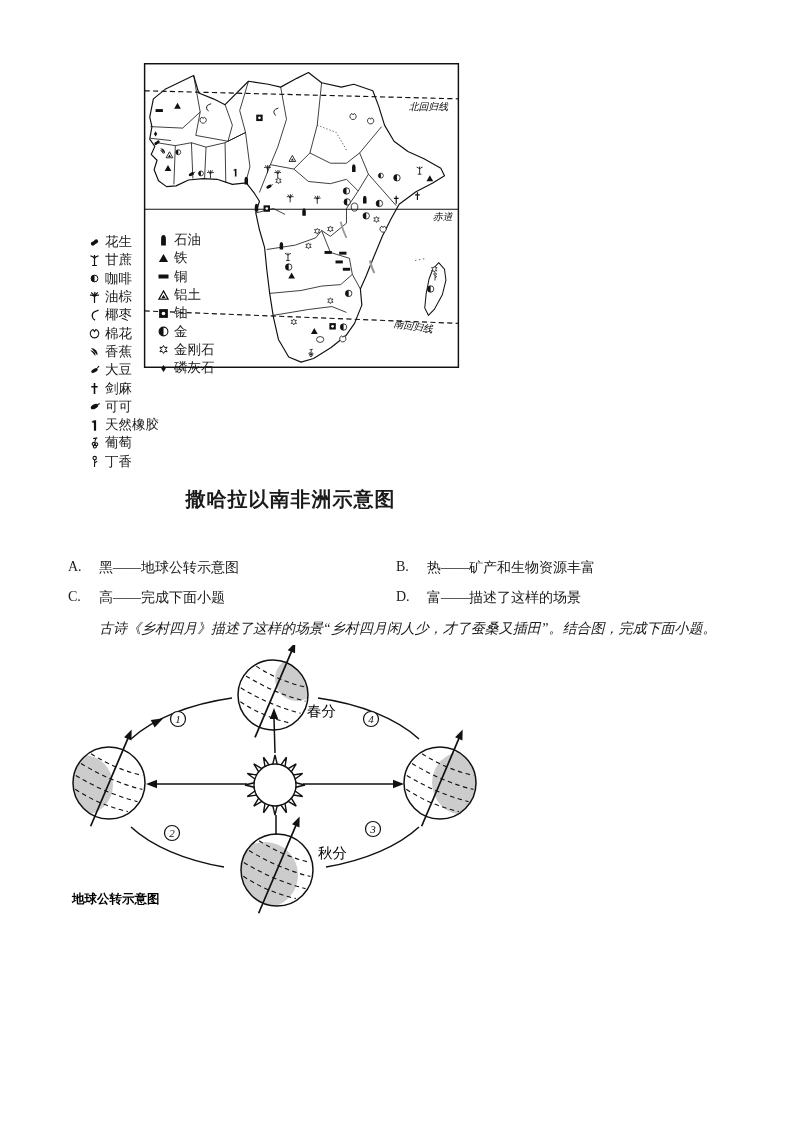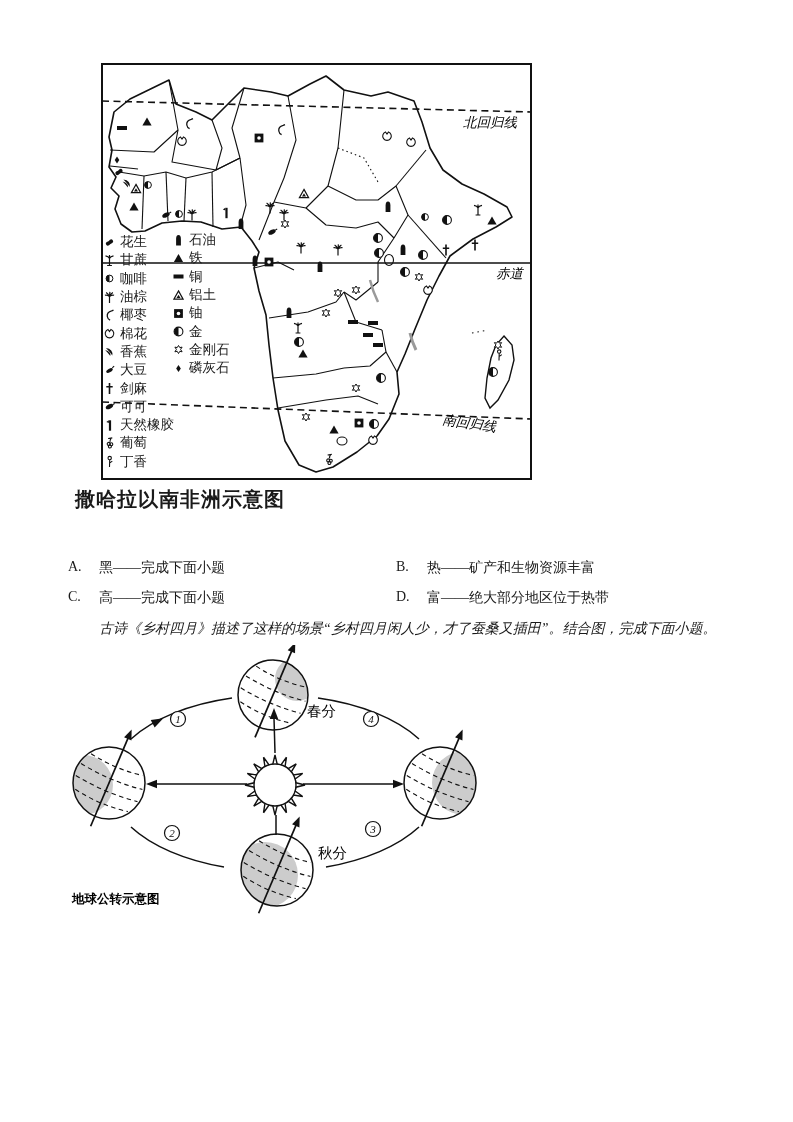--- a/index.html
+++ b/index.html
@@ -1,27 +1,27 @@
 <!DOCTYPE html>
 <html><head>
 <meta charset="utf-8">
 <style>
   html,body{margin:0;padding:0;}
   body{width:793px;height:1122px;background:#ffffff;position:relative;
        font-family:"Liberation Serif","DejaVu Serif",serif;color:#1a1a1a;overflow:hidden;}
   .abs{position:absolute;}
-  #map-figure{left:90px;top:63px;width:431px;height:417px;padding-left:22px;}
+  #map-figure{left:75px;top:63px;width:431px;height:305px;padding-left:22px;}
   #map-svg{position:absolute;left:0;top:0;width:100%;height:100%;}
   .legend{position:absolute;display:flex;flex-direction:column;}
   #legend-crops{left:12px;top:170px;}
   #legend-minerals{left:81px;top:168px;}
   .lrow{display:flex;align-items:center;height:18.3px;gap:3px;}
   .lrow .sym{width:15px;height:15px;flex:0 0 15px;}
   .lrow span{font-size:13.5px;white-space:nowrap;}
-  #map-title{left:75px;top:486px;width:431px;text-align:left;
+  #map-title{left:75px;top:486px;width:431px;text-align:center;
              font-size:20px;font-weight:bold;letter-spacing:1px;}
   .opt{display:flex;gap:9px;font-size:14px;}
   .opt .key{width:22px;}
   #opt-a{left:68px;top:559px;} #opt-b{left:396px;top:559px;}
   #opt-c{left:68px;top:589px;} #opt-d{left:396px;top:589px;}
   #passage{left:99px;top:620px;width:645px;font-size:14px;font-style:italic;line-height:1.35;}
   #rev-svg{left:40px;top:645px;width:440px;height:270px;}
   svg text{font-family:"Liberation Serif","DejaVu Serif",serif;}
 </style>
 </head>
@@ -371,33 +371,33 @@
         </svg>
         <span>丁香</span>
       </div>
     </div>
 </div>
 
 <div class="abs" id="map-title">撒哈拉以南非洲示意图</div>
 
 <div class="abs opt" id="opt-a">
   <span class="key">A.</span>
-  <span>黑——完成下面小题</span>
+  <span>黑——地球公转示意图</span>
 </div>
 <div class="abs opt" id="opt-b">
   <span class="key">B.</span>
   <span>热——矿产和生物资源丰富</span>
 </div>
 <div class="abs opt" id="opt-c">
   <span class="key">C.</span>
   <span>高——完成下面小题</span>
 </div>
 <div class="abs opt" id="opt-d">
   <span class="key">D.</span>
-  <span>富——绝大部分地区位于热带</span>
+  <span>富——描述了这样的场景</span>
 </div>
 
 <div class="abs" id="passage">古诗《乡村四月》描述了这样的场景“乡村四月闲人少，才了蚕桑又插田”。结合图，完成下面小题。</div>
 
 <svg class="abs" id="rev-svg" viewBox="40 645 440 270">
 
   <g fill="none" stroke="#111111" stroke-width="1.5">
     <path d="M131,739 A166,88 0 0,1 232,698"></path>
     <path d="M318,698 A166,88 0 0,1 419,739"></path>
     <path d="M419,827 A166,88 0 0,1 326,867"></path>

